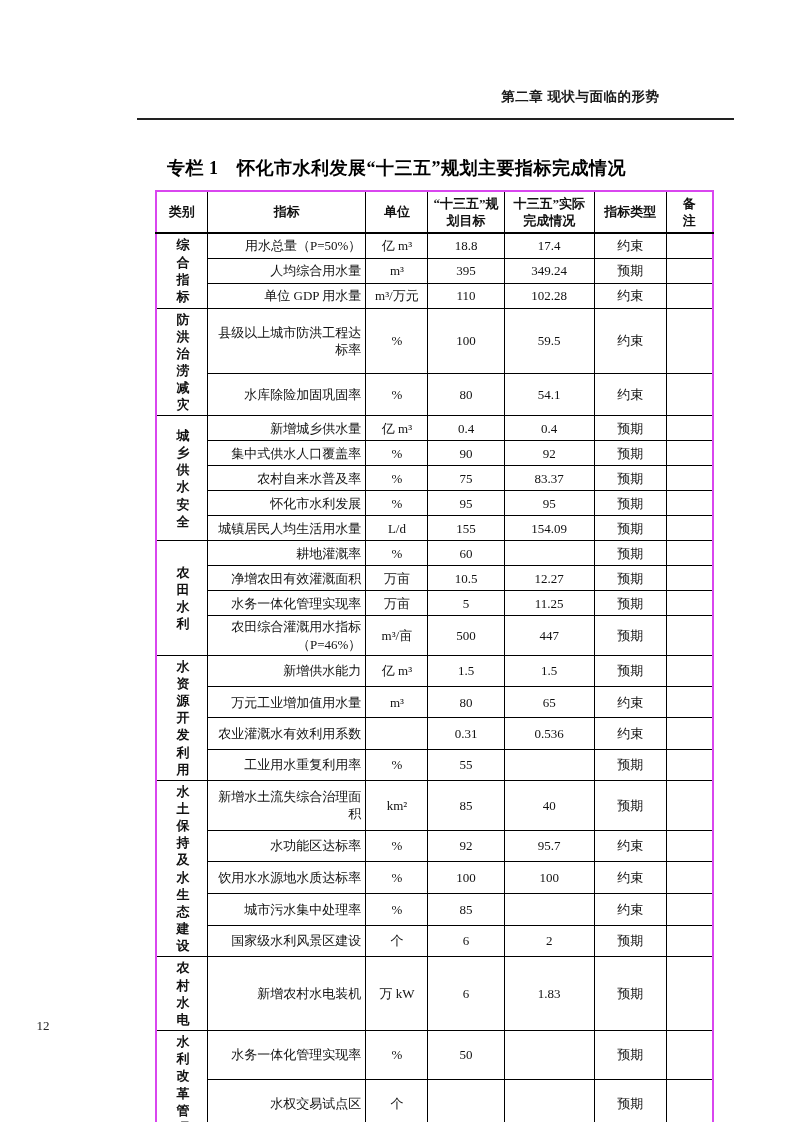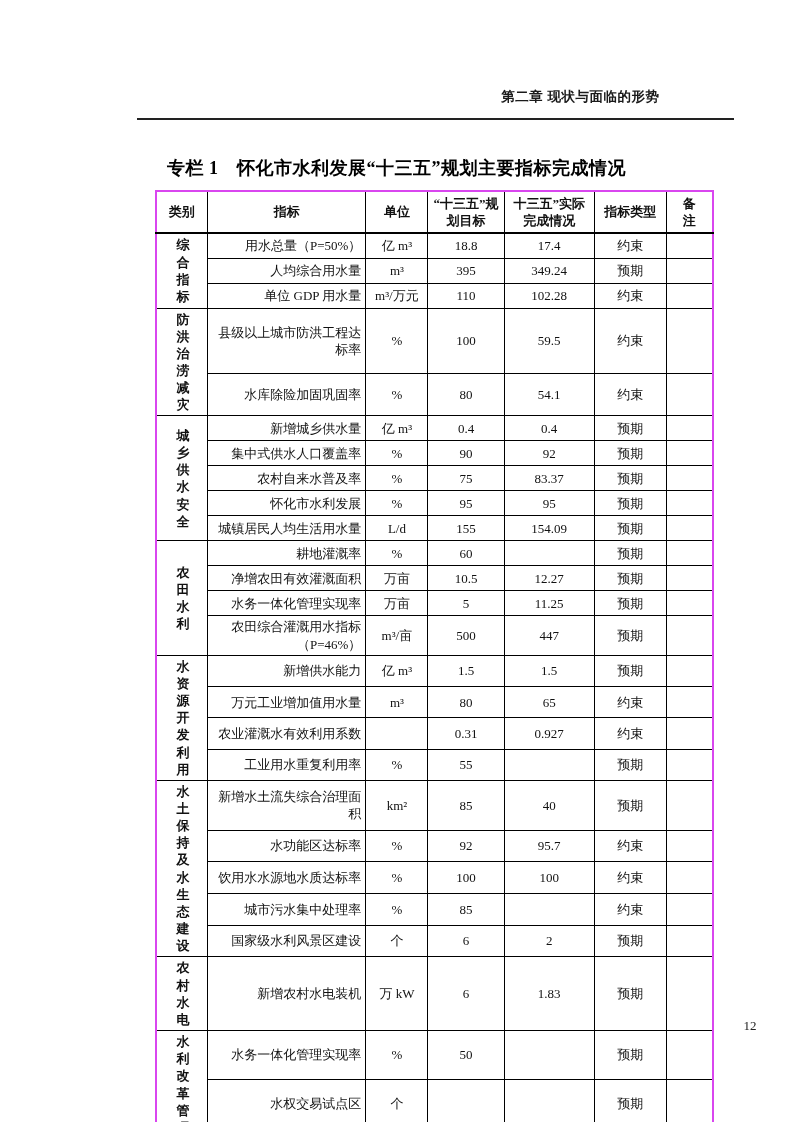--- a/index.html
+++ b/index.html
@@ -72,21 +72,21 @@
   }
   table.indicators td.ind {
     text-align:right;
     padding-left:5px;
     padding-right:4px;
   }
   .page-number {
     position:absolute;
     top:1018px; left:0;
     width:100%;
-    text-align:right;
+    text-align:left;
     font-size:13px;
     color:#222;
   }
 </style>
 </head>
 <body>
 
 <div class="page">
 
   <div class="chapter-header">第二章 现状与面临的形势</div>
@@ -258,21 +258,21 @@
             <td class="unit">m³</td>
             <td class="num">80</td>
             <td class="num">65</td>
             <td class="type">约束</td>
             <td class="remark"></td>
           </tr>
           <tr>
             <td class="ind">农业灌溉水有效利用系数</td>
             <td class="unit"></td>
             <td class="num">0.31</td>
-            <td class="num">0.927</td>
+            <td class="num">0.536</td>
             <td class="type">约束</td>
             <td class="remark"></td>
           </tr>
           <tr>
             <td class="ind">工业用水重复利用率</td>
             <td class="unit">%</td>
             <td class="num">55</td>
             <td class="num"></td>
             <td class="type">预期</td>
             <td class="remark"></td>

